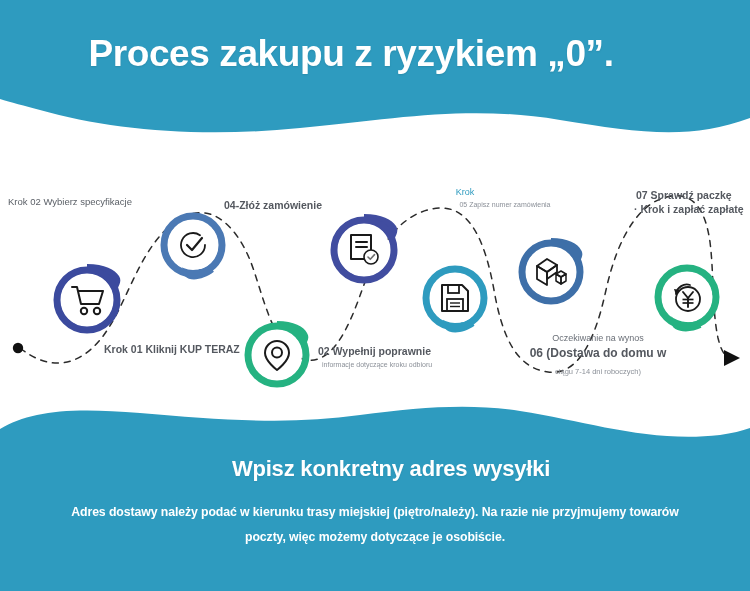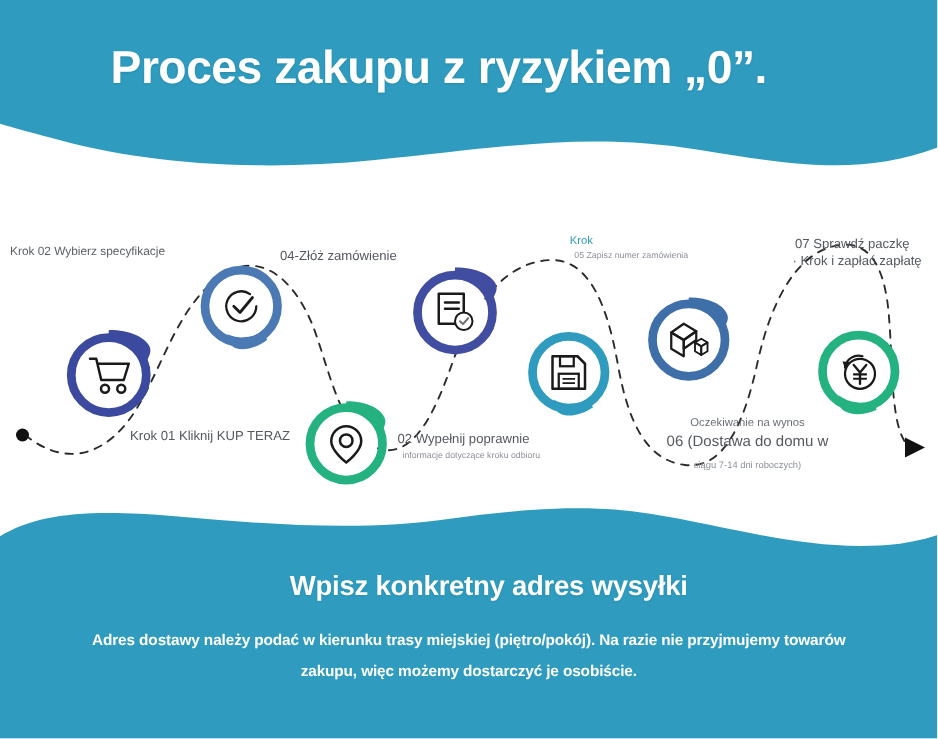--- a/index.html
+++ b/index.html
@@ -35,21 +35,21 @@
   .pin-shape{position:absolute;left:0;top:0;}
   .pin-glyph{
     position:absolute;display:flex;align-items:center;justify-content:center;
   }
 
   
   .lbl{
     position:absolute;color:#5a5f66;
     font-size:9.5px;line-height:1.35;white-space:nowrap;
   }
-  .lbl.big{font-size:10.5px;color:#54585f;}
+  .lbl.big{font-size:10.5px;color:#54585f;font-weight:bold;}
   .lbl.sub{font-size:7px;color:#8b9098;}
   .lbl.mid{font-size:9px;color:#6a6f77;}
   .lbl.center{text-align:center;}
 
   
   .foot-title{
     position:absolute;left:0;top:456px;width:750px;text-align:center;
     color:#ffffff;font-size:22px;font-weight:bold;letter-spacing:-0.2px;
     text-shadow:0 1px 2px rgba(0,0,0,.08);
     padding-left:16px;
@@ -240,17 +240,17 @@
   </div>
 
   <div class="band-bottom">
     <svg class="wave-svg" width="750" height="196" viewBox="0 0 750 196" xmlns="http://www.w3.org/2000/svg">
       <path d="M0,34 C30,16 70,12 140,18 C220,25 290,30 360,20 C420,12 470,8 520,16 C590,27 650,48 720,40 C732,38 742,36 750,33 L750,196 L0,196 Z" fill="#2E9BBF"></path>
     </svg>
   </div>
 
   <div class="foot-title">Wpisz konkretny adres wysyłki</div>
   <div class="foot-body">
-    <span class="ln">Adres dostawy należy podać w kierunku trasy miejskiej (piętro/pokój). Na razie nie przyjmujemy towarów</span>
-    <span class="ln">zakupu, więc możemy dostarczyć je osobiście.</span>
+    <span class="ln">Adres dostawy należy podać w kierunku trasy miejskiej (piętro/należy). Na razie nie przyjmujemy towarów</span>
+    <span class="ln">poczty, więc możemy dotyczące je osobiście.</span>
   </div>
 
 </div>
 
 </body></html>

